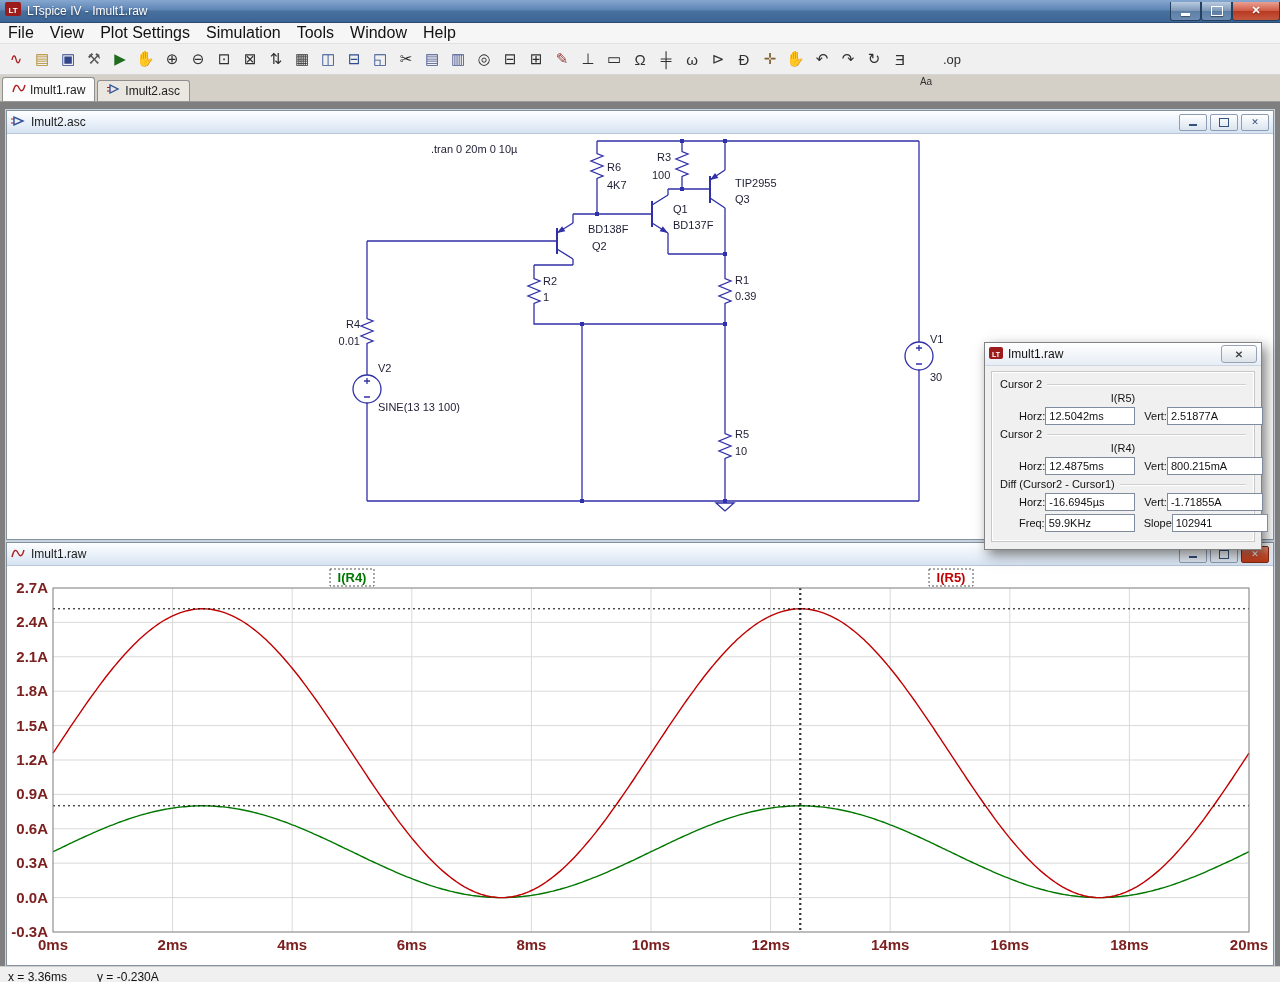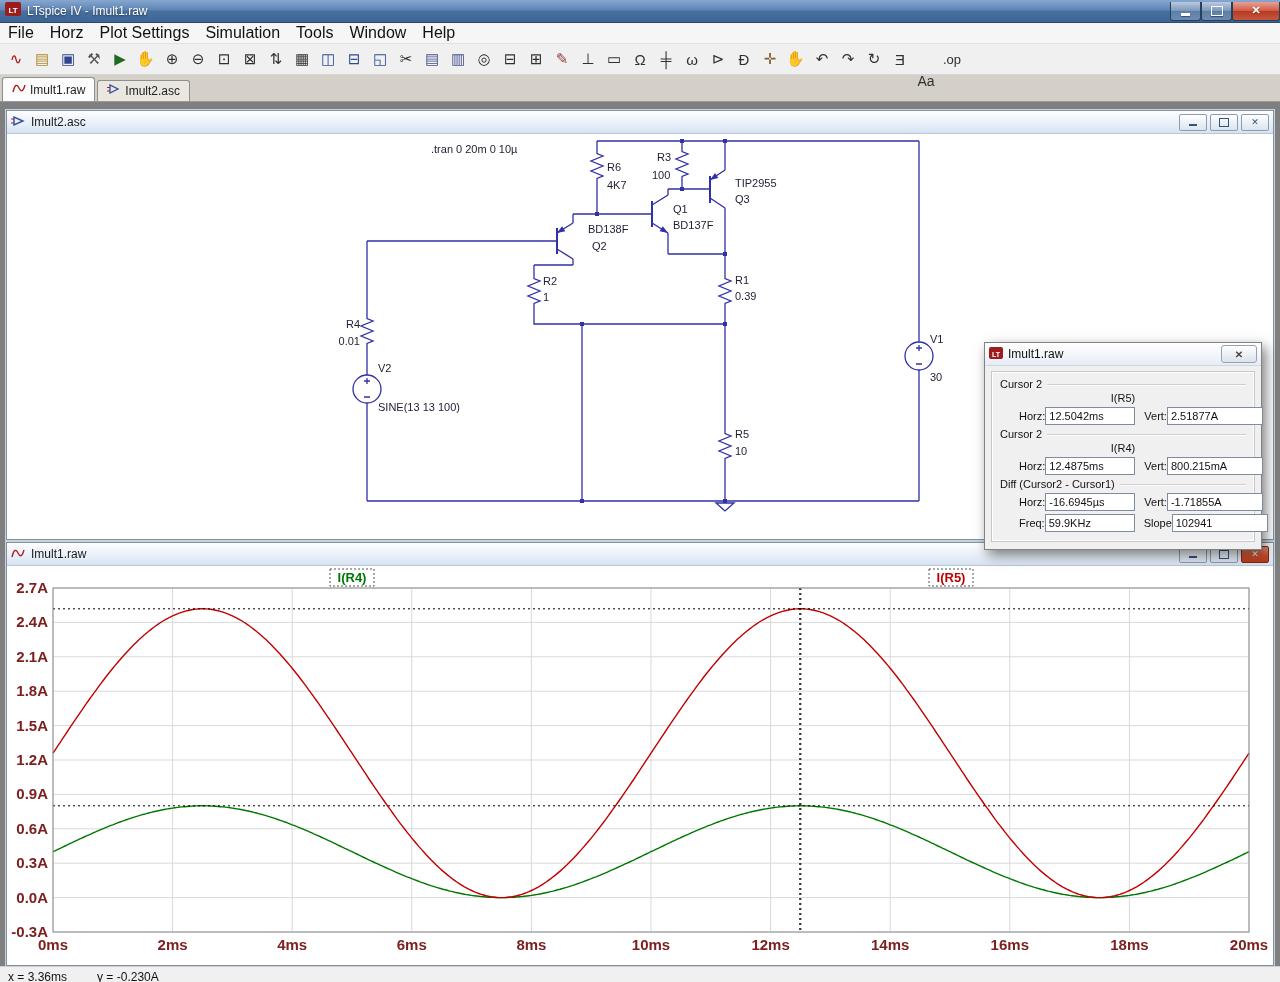--- a/index.html
+++ b/index.html
@@ -116,21 +116,21 @@
           <span class="g-maxbox"></span>
         </div>
       <div class="wc close">
           <span class="g-x">✕</span>
         </div>
     </div>
   </div>
 
   <div class="menubar" id="menubar">
       <div class="menu-item">File</div>
-      <div class="menu-item">Horz</div>
+      <div class="menu-item">View</div>
       <div class="menu-item">Plot Settings</div>
       <div class="menu-item">Simulation</div>
       <div class="menu-item">Tools</div>
       <div class="menu-item">Window</div>
       <div class="menu-item">Help</div>
     </div>
 
   <div class="toolbar" id="toolbar">
       <div class="tbtn" style="color: rgb(176, 24, 24);">∿</div>
       <div class="tbtn" style="color: rgb(176, 138, 40);">▤</div>
@@ -160,21 +160,21 @@
       <div class="tbtn" style="color: rgb(48, 48, 48);">╪</div>
       <div class="tbtn" style="color: rgb(48, 48, 48);">ω</div>
       <div class="tbtn" style="color: rgb(48, 48, 48);">⊳</div>
       <div class="tbtn" style="color: rgb(48, 48, 48);">Ð</div>
       <div class="tbtn" style="color: rgb(128, 96, 48);">✛</div>
       <div class="tbtn" style="color: rgb(128, 96, 48);">✋</div>
       <div class="tbtn" style="color: rgb(48, 48, 48);">↶</div>
       <div class="tbtn" style="color: rgb(48, 48, 48);">↷</div>
       <div class="tbtn" style="color: rgb(48, 48, 48);">↻</div>
       <div class="tbtn" style="color: rgb(48, 48, 48);">Ǝ</div>
-      <div class="tbtn" style="color: rgb(48, 48, 48); font-size: 14px; margin-top: 44px;">Aa</div>
+      <div class="tbtn" style="color: rgb(48, 48, 48); font-size: 10px; margin-top: 44px;">Aa</div>
       <div class="tbtn" style="color: rgb(48, 48, 48); font-size: 13px;">.op</div>
     </div>
 
   <div class="tabbar" id="tabbar">
       <div class="tab active">
         <span><svg width="14" height="11">
             <path d="M1,9 C3,1 5,1 7,5 C9,9 11,9 13,2" fill="none" stroke="#b02020" stroke-width="1.4"></path>
           </svg></span>
         <span>Imult1.raw</span>
       </div>

